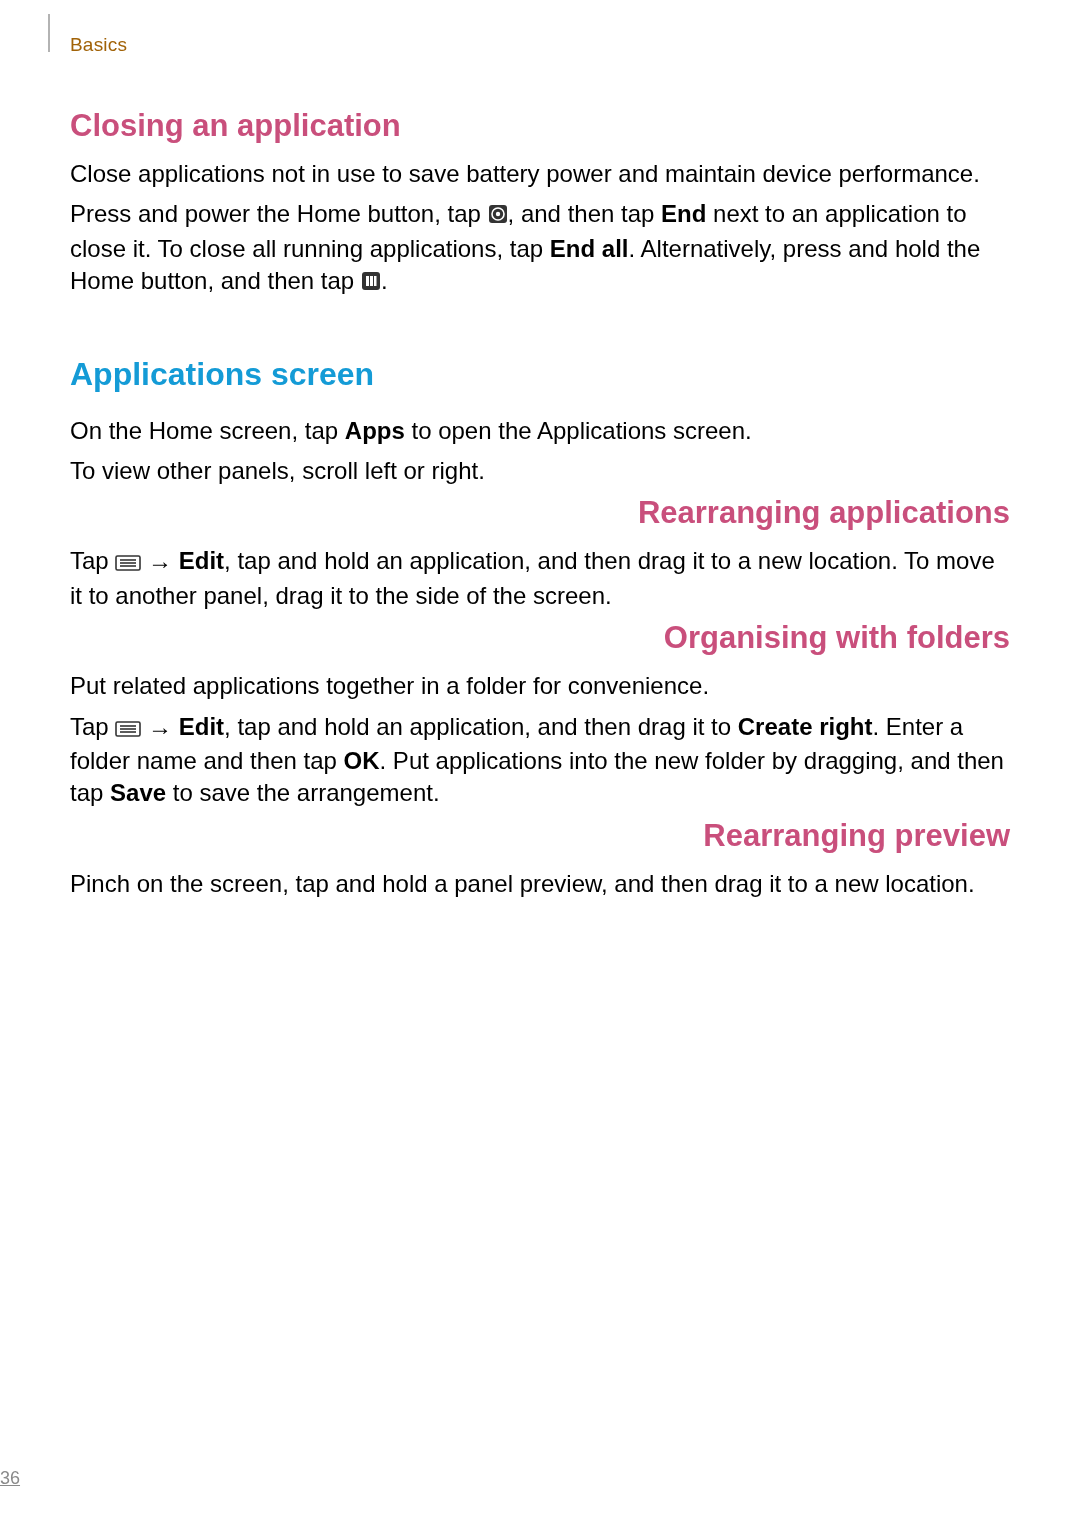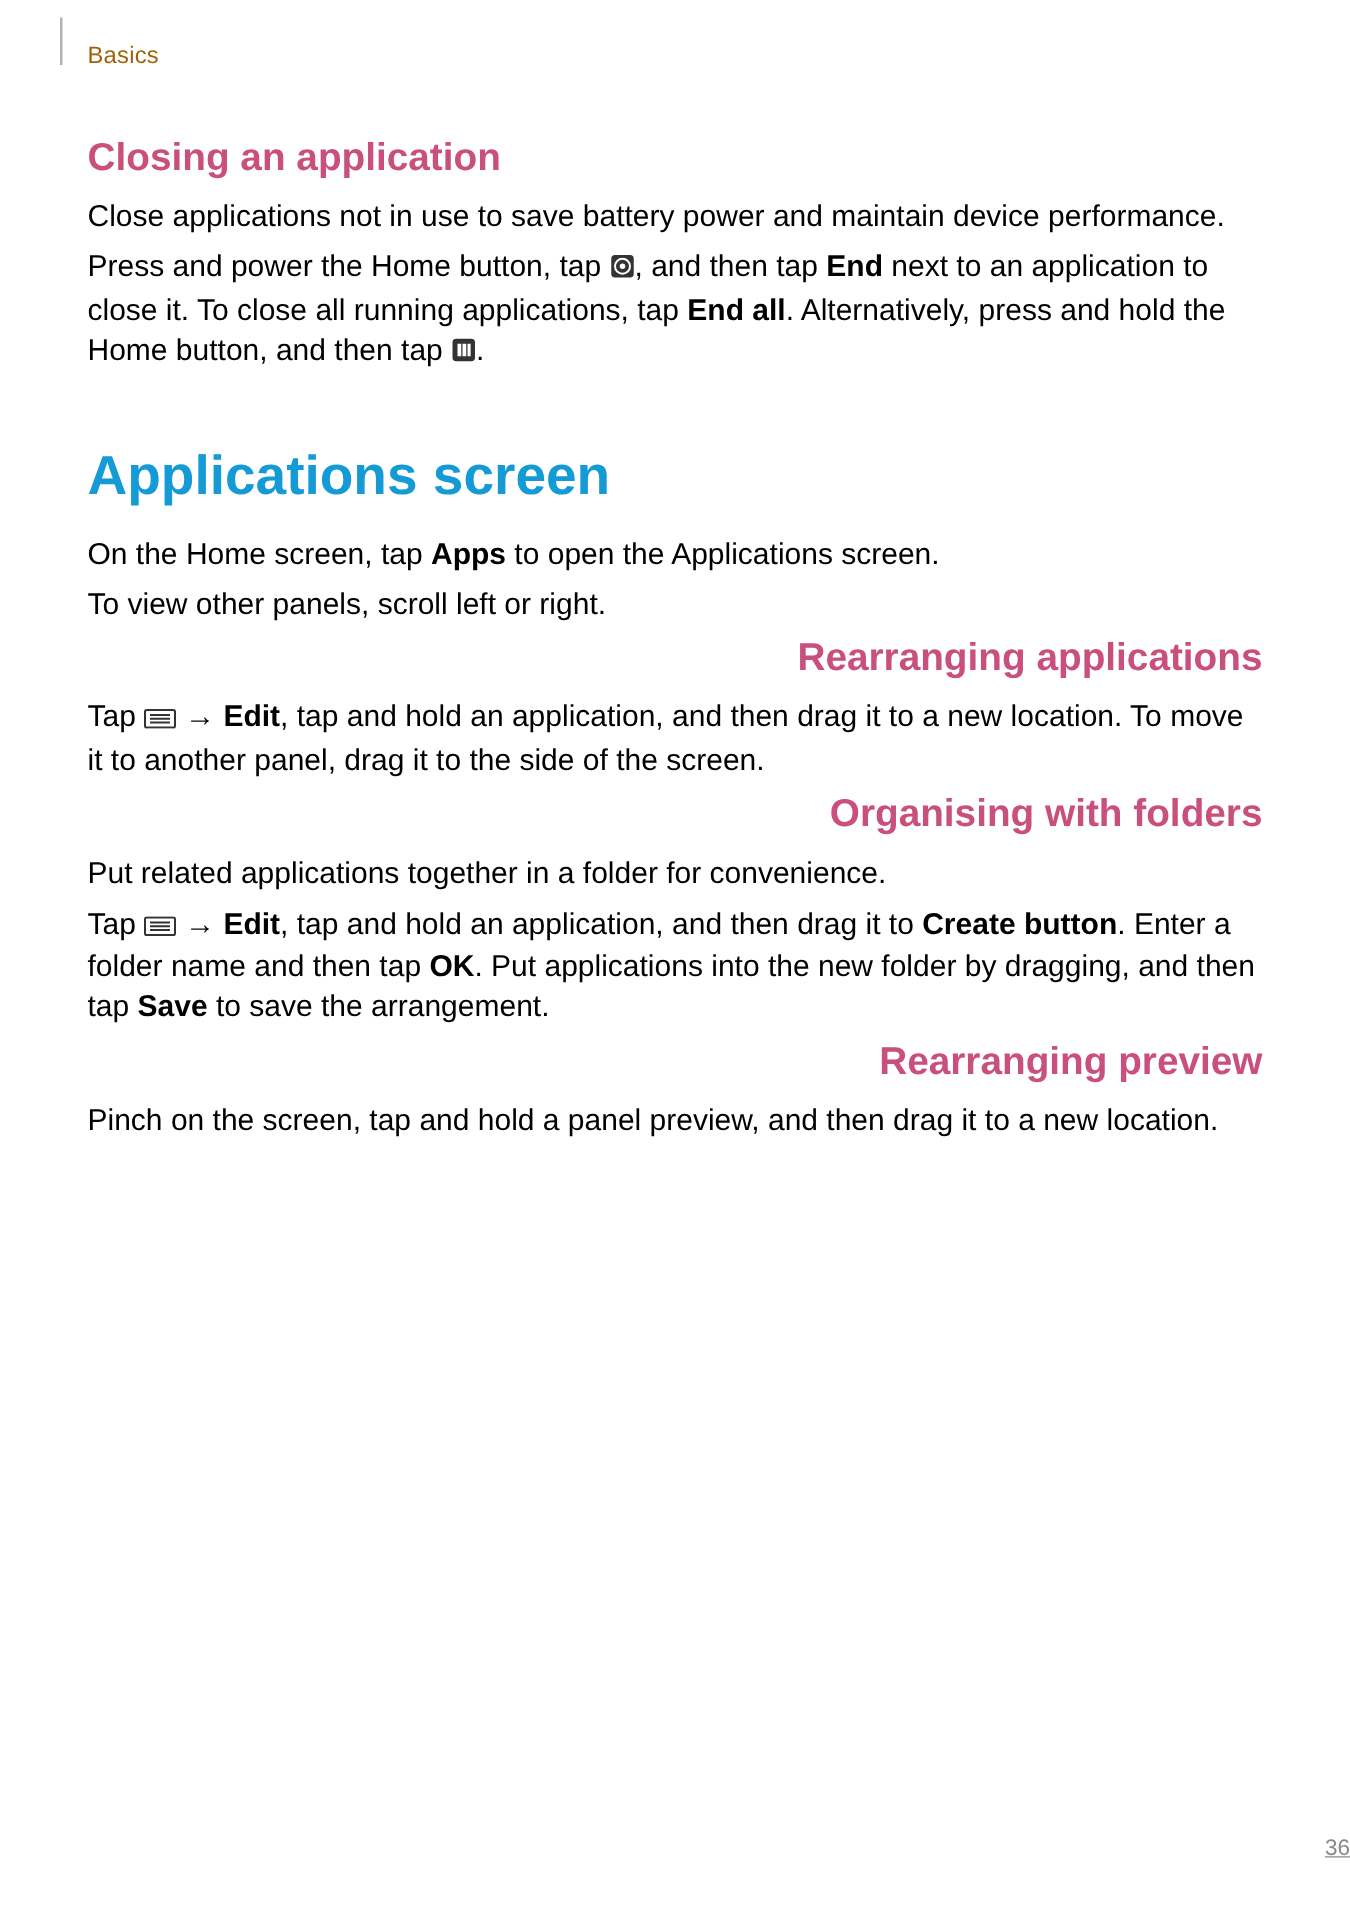--- a/index.html
+++ b/index.html
@@ -36,41 +36,41 @@
   h2.section {
     color: #c94f7c;
     font-weight: 600;
     font-size: 31px;
     margin-top: 8px;
     margin-bottom: 14px;
   }
   h1.chapter {
     color: #149bd6;
     font-weight: 700;
-    font-size: 44px;
+    font-size: 32px;
     margin-top: 56px;
     margin-bottom: 22px;
   }
   p.body {
     font-size: 24px;
     line-height: 1.35;
     margin-bottom: 8px;
     color: #000;
   }
   .b { font-weight: 700; }
   .inline-icon {
     display: inline-block;
     vertical-align: -2px;
   }
   .page-num {
     position: absolute;
     bottom: 38px;
     left: 0;
     width: 100%;
-    text-align: right;
+    text-align: left;
     font-size: 18px;
     color: #8a8a8a;
     text-decoration: underline;
   }
   .gap-lg { margin-top: 40px; text-align: right; }
 </style>
 </head>
 <body>
 
 <div class="header-rule"></div>
@@ -111,21 +111,21 @@
   </p>
 
   <h2 class="section gap-lg">Organising with folders</h2>
   <p class="body">Put related applications together in a folder for convenience.</p>
   <p class="body">
     <span>Tap </span><span class="inline-icon"><svg width="26" height="16" viewBox="0 0 26 16">
           <rect x="1" y="1" width="24" height="14" rx="1.5" fill="none" stroke="#333" stroke-width="1.6"></rect>
           <line x1="5" y1="5" x2="21" y2="5" stroke="#333" stroke-width="1.6"></line>
           <line x1="5" y1="8" x2="21" y2="8" stroke="#333" stroke-width="1.6"></line>
           <line x1="5" y1="11" x2="21" y2="11" stroke="#333" stroke-width="1.6"></line>
-        </svg></span><span> → </span><span class="b">Edit</span><span>, tap and hold an application, and then drag it to </span><span class="b">Create button</span><span>. Enter a folder name and then tap </span><span class="b">OK</span><span>. Put applications into the new folder by dragging, and then tap </span><span class="b">Save</span><span> to save the arrangement.</span>
+        </svg></span><span> → </span><span class="b">Edit</span><span>, tap and hold an application, and then drag it to </span><span class="b">Create right</span><span>. Enter a folder name and then tap </span><span class="b">OK</span><span>. Put applications into the new folder by dragging, and then tap </span><span class="b">Save</span><span> to save the arrangement.</span>
   </p>
 
   <h2 class="section gap-lg">Rearranging preview</h2>
   <p class="body">Pinch on the screen, tap and hold a panel preview, and then drag it to a new location.</p>
 
 </div>
 
 <div class="page-num">36</div>
 
 </body></html>

